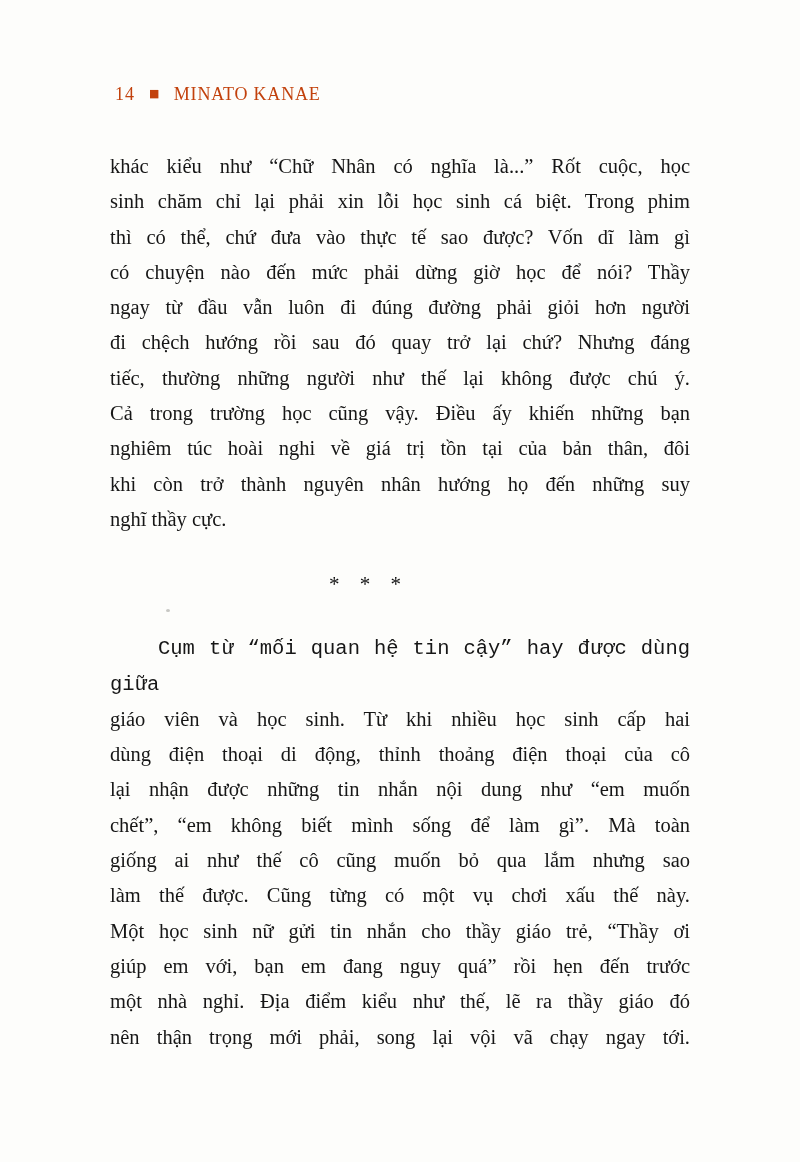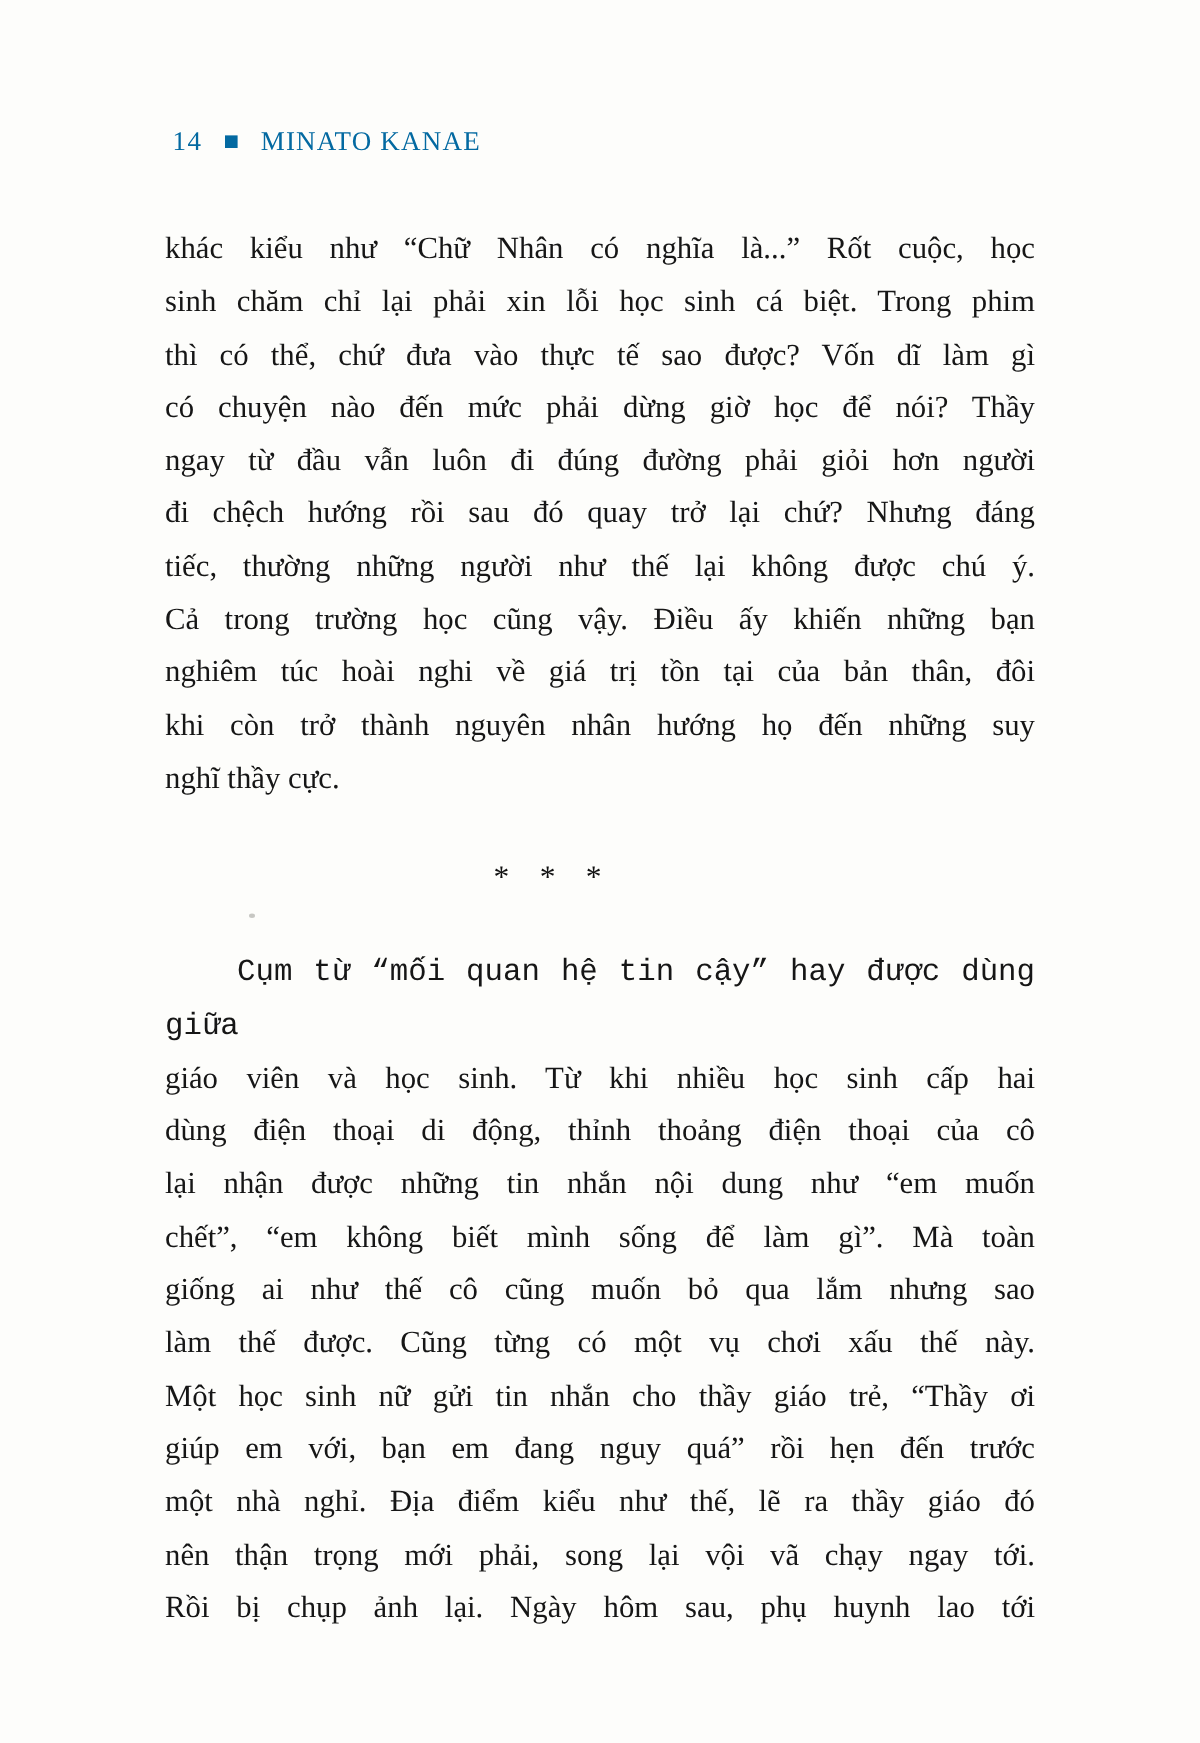--- a/index.html
+++ b/index.html
@@ -20,21 +20,21 @@
     inset: 0;
   }
   .page-header {
     position: absolute;
     left: 115px;
     top: 84px;
     display: flex;
     align-items: center;
     font-size: 18px;
     letter-spacing: 0.4px;
-    color: #0369a1;
+    color: #c2410c;
     justify-content: center;
   }
   .page-header .num {
     letter-spacing: 1px;
   }
   .page-header .sq {
     font-family: "DejaVu Sans", sans-serif;
     font-size: 11px;
     line-height: 1;
     margin: 0 14px 0 14px;
@@ -121,17 +121,16 @@
         <div class="line">giáo viên và học sinh. Từ khi nhiều học sinh cấp hai</div>
         <div class="line">dùng điện thoại di động, thỉnh thoảng điện thoại của cô</div>
         <div class="line">lại nhận được những tin nhắn nội dung như “em muốn</div>
         <div class="line">chết”, “em không biết mình sống để làm gì”. Mà toàn</div>
         <div class="line">giống ai như thế cô cũng muốn bỏ qua lắm nhưng sao</div>
         <div class="line">làm thế được. Cũng từng có một vụ chơi xấu thế này.</div>
         <div class="line">Một học sinh nữ gửi tin nhắn cho thầy giáo trẻ, “Thầy ơi</div>
         <div class="line">giúp em với, bạn em đang nguy quá” rồi hẹn đến trước</div>
         <div class="line">một nhà nghỉ. Địa điểm kiểu như thế, lẽ ra thầy giáo đó</div>
         <div class="line">nên thận trọng mới phải, song lại vội vã chạy ngay tới.</div>
-        <div class="line">Rồi bị chụp ảnh lại. Ngày hôm sau, phụ huynh lao tới</div>
       </div>
 
   </div>
 </div>
 
 </body></html>

